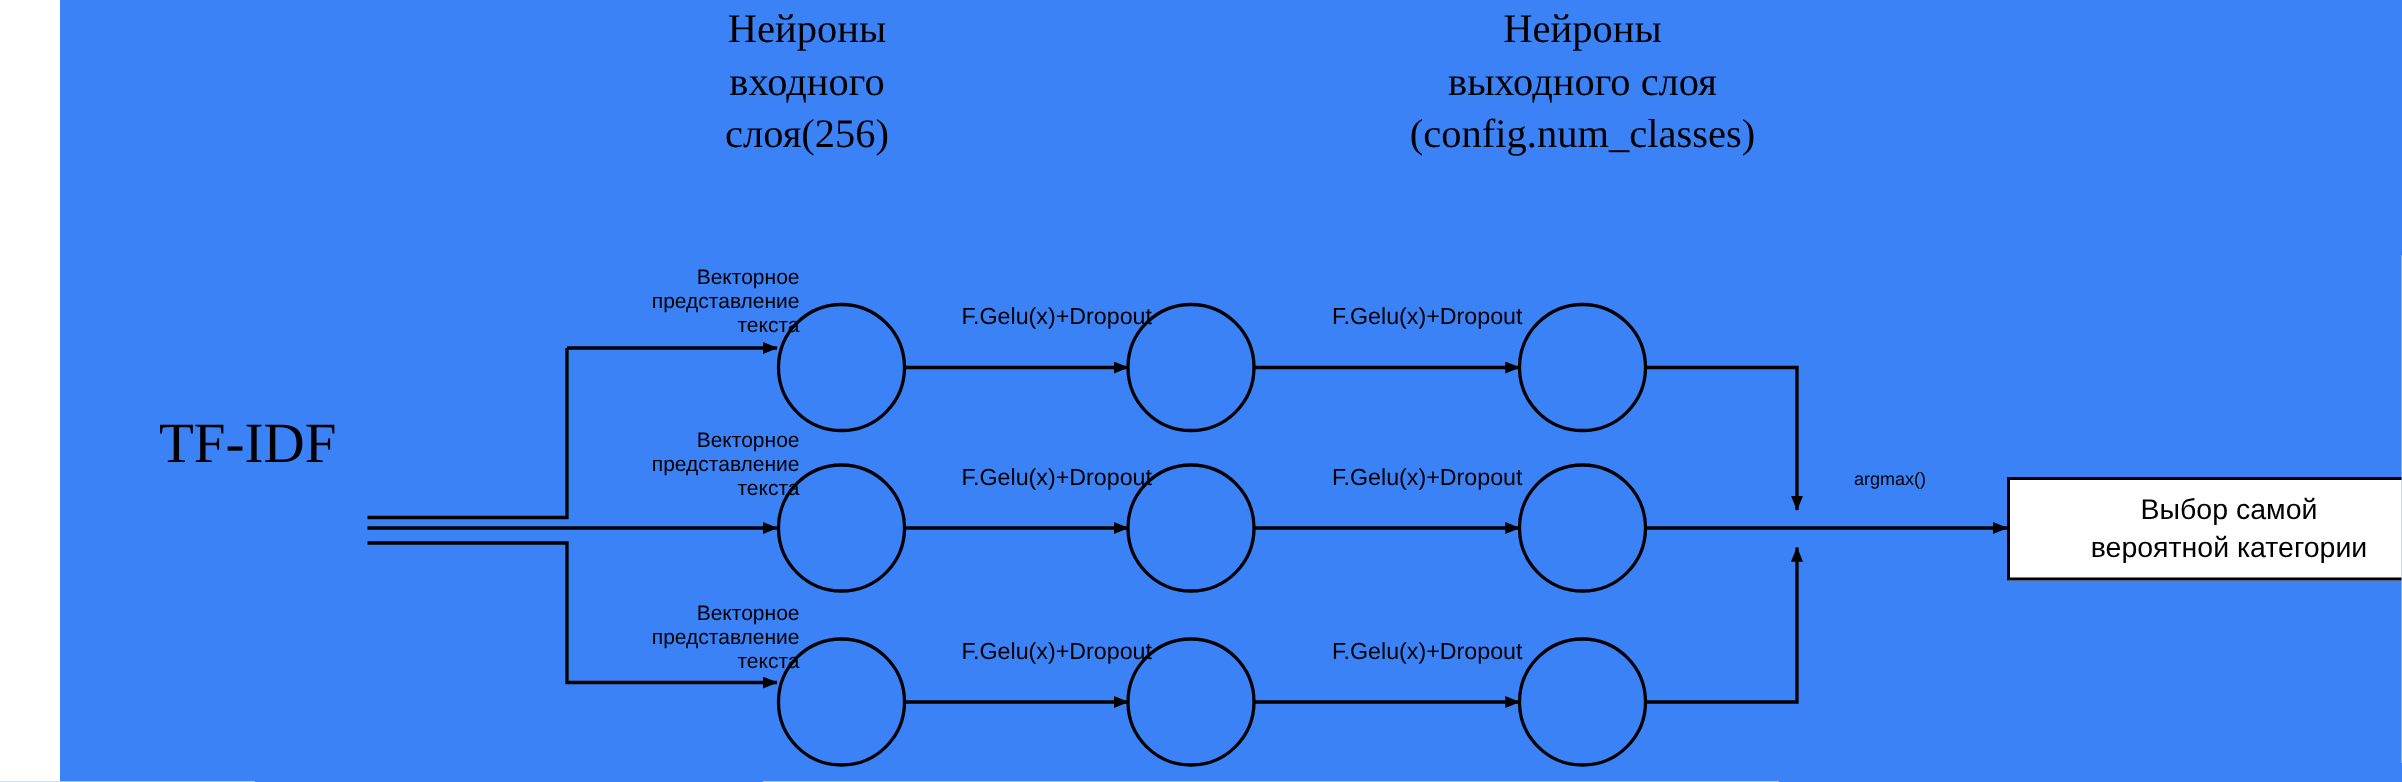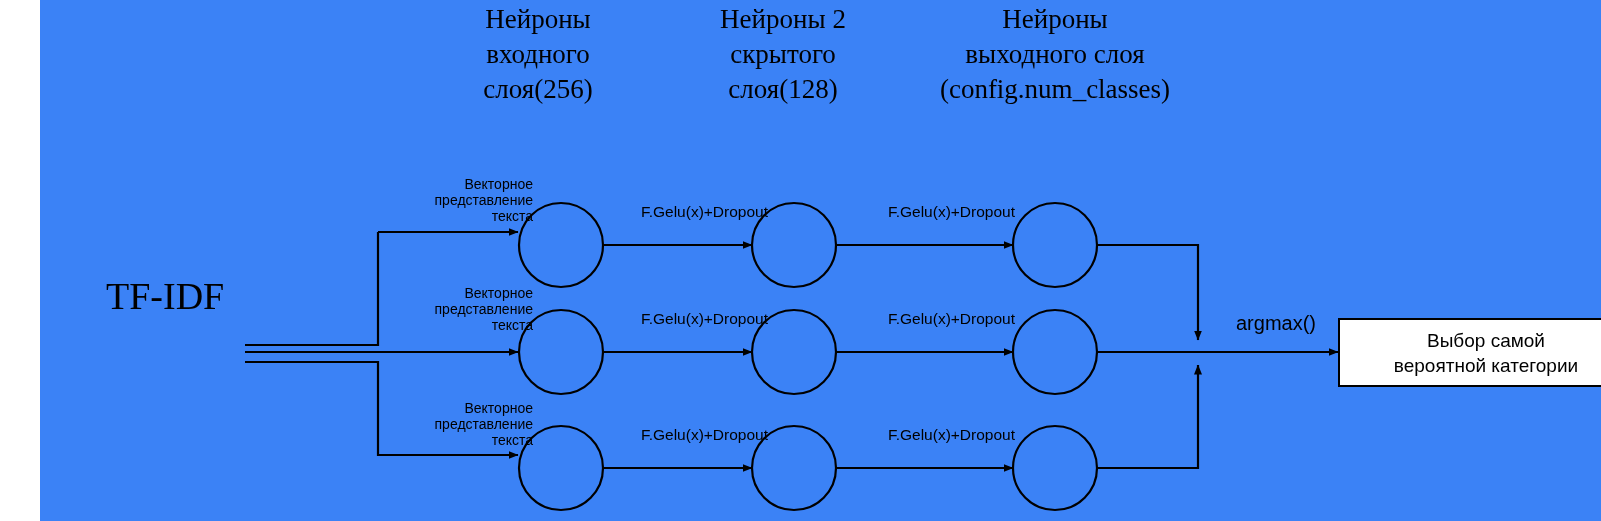--- a/index.html
+++ b/index.html
@@ -69,21 +69,21 @@
     color: #000000;
     white-space: pre-line;
   }
   .edge-label.small {
     font-size: 14px;
     line-height: 16px;
   }
   .argmax-label {
     position: absolute;
     font-family: "Liberation Sans", sans-serif;
-    font-size: 20px;
+    font-size: 12px;
     color: #000000;
     white-space: nowrap;
   }
   .neuron-hit {
     position: absolute;
     border-radius: 50%;
   }
 </style>
 </head>
 <body>
@@ -126,23 +126,20 @@
 
       <circle cx="1015" cy="245" r="42"></circle>
       <circle cx="1015" cy="352" r="42"></circle>
       <circle cx="1015" cy="468" r="42"></circle>
     </g>
   </svg>
 
   <div class="col-header" style="left:393px; top:2px; width:210px;">Нейроны
 входного
 слоя(256)</div>
-  <div class="col-header" style="left:638px; top:2px; width:210px;">Нейроны 2
-скрытого
-слоя(128)</div>
   <div class="col-header" style="left:850px; top:2px; width:330px;">Нейроны
 выходного слоя
 (config.num_classes)</div>
 
   <div class="tfidf-label" style="left:66px; top:274px;">TF-IDF</div>
 
 
   <div class="edge-label small" style="left:338px; top:176px; width:155px;">Векторное
 представление
 текста</div>

